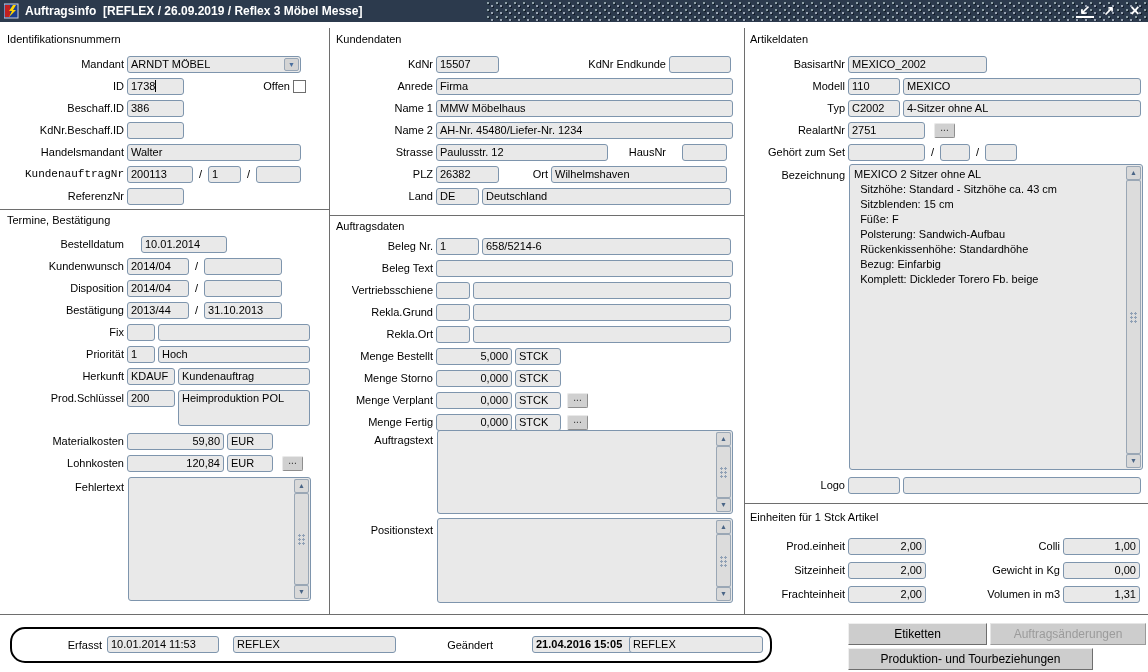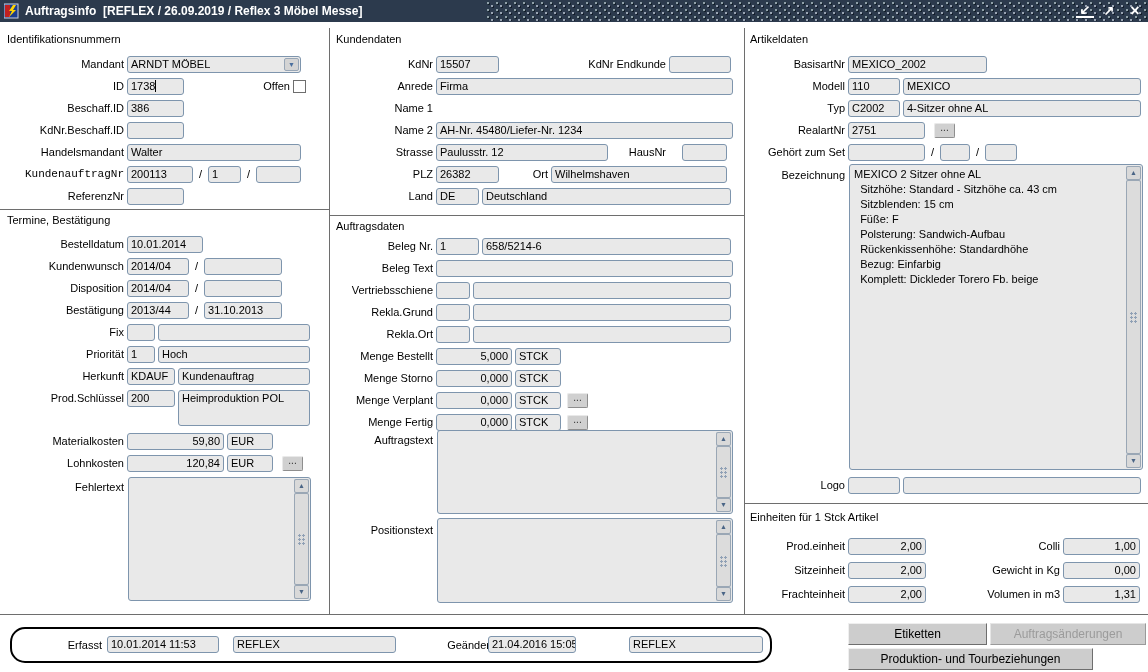--- a/index.html
+++ b/index.html
@@ -129,21 +129,21 @@
   <span class="lbl" style="width:120px;">ReferenzNr</span>
   <span class="fld" style="width:57px;"></span>
 </div>
 
 <div class="hr" style="left:0; top:209px; width:329px;"></div>
 
 <div class="sec" style="left:7px; top:214px;">Termine, Bestätigung</div>
 
 <div class="row" style="left:4px; top:236px;">
   <span class="lbl" style="width:120px;">Bestelldatum</span>
-  <span class="fld" style="width:76px;">10.01.2014</span>
+  <span class="fld" style="width:86px;margin-left:14px;">10.01.2014</span>
 </div>
 
 <div class="row" style="left:4px; top:258px;">
   <span class="lbl" style="width:120px;">Kundenwunsch</span>
   <span class="fld" style="width:62px;">2014/04</span>
   <span class="slash">/</span>
   <span class="fld" style="width:78px;"></span>
 </div>
 
 <div class="row" style="left:4px; top:280px;">
@@ -220,20 +220,21 @@
   <span class="fld" style="width:62px;"></span>
 </div>
 
 <div class="row" style="left:335px; top:78px;">
   <span class="lbl" style="width:98px;">Anrede</span>
   <span class="fld" style="width:297px;">Firma</span>
 </div>
 
 <div class="row" style="left:335px; top:100px;">
   <span class="lbl" style="width:98px;">Name 1</span>
+  <span class="fld" style="width:297px;">MMW Möbelhaus</span>
 </div>
 
 <div class="row" style="left:335px; top:122px;">
   <span class="lbl" style="width:98px;">Name 2</span>
   <span class="fld" style="width:297px;">AH-Nr. 45480/Liefer-Nr. 1234</span>
 </div>
 
 <div class="row" style="left:335px; top:144px;">
   <span class="lbl" style="width:98px;">Strasse</span>
   <span class="fld" style="width:172px;">Paulusstr. 12</span>
@@ -425,18 +426,18 @@
 
 <div class="hr" style="left:0; top:614px; width:1148px;"></div>
 
 <div class="frame"></div>
 
 <span class="lbl abs" style="left:25px; top:637px; width:77px;">Erfasst</span>
 <span class="fld abs" style="left:107px; top:636px; width:112px;">10.01.2014 11:53</span>
 <span class="fld abs" style="left:233px; top:636px; width:163px;">REFLEX</span>
 
 <span class="lbl abs" style="left:420px; top:637px; width:73px;">Geändert</span>
-<span class="fld abs" style="left:488px; top:636px; width:88px;">21.04.2016 15:05</span>
+<span class="fld abs" style="left:532px; top:636px; width:124px;font-weight:bold;">21.04.2016 15:05</span>
 <span class="fld abs" style="left:629px; top:636px; width:134px;">REFLEX</span>
 
 <div class="pbtn" style="left:848px; top:623px; width:139px;">Etiketten</div>
 <div class="pbtn disabled" style="left:990px; top:623px; width:156px;">Auftragsänderungen</div>
 <div class="pbtn" style="left:848px; top:648px; width:245px;">Produktion- und Tourbeziehungen</div>
 
 </body></html>

